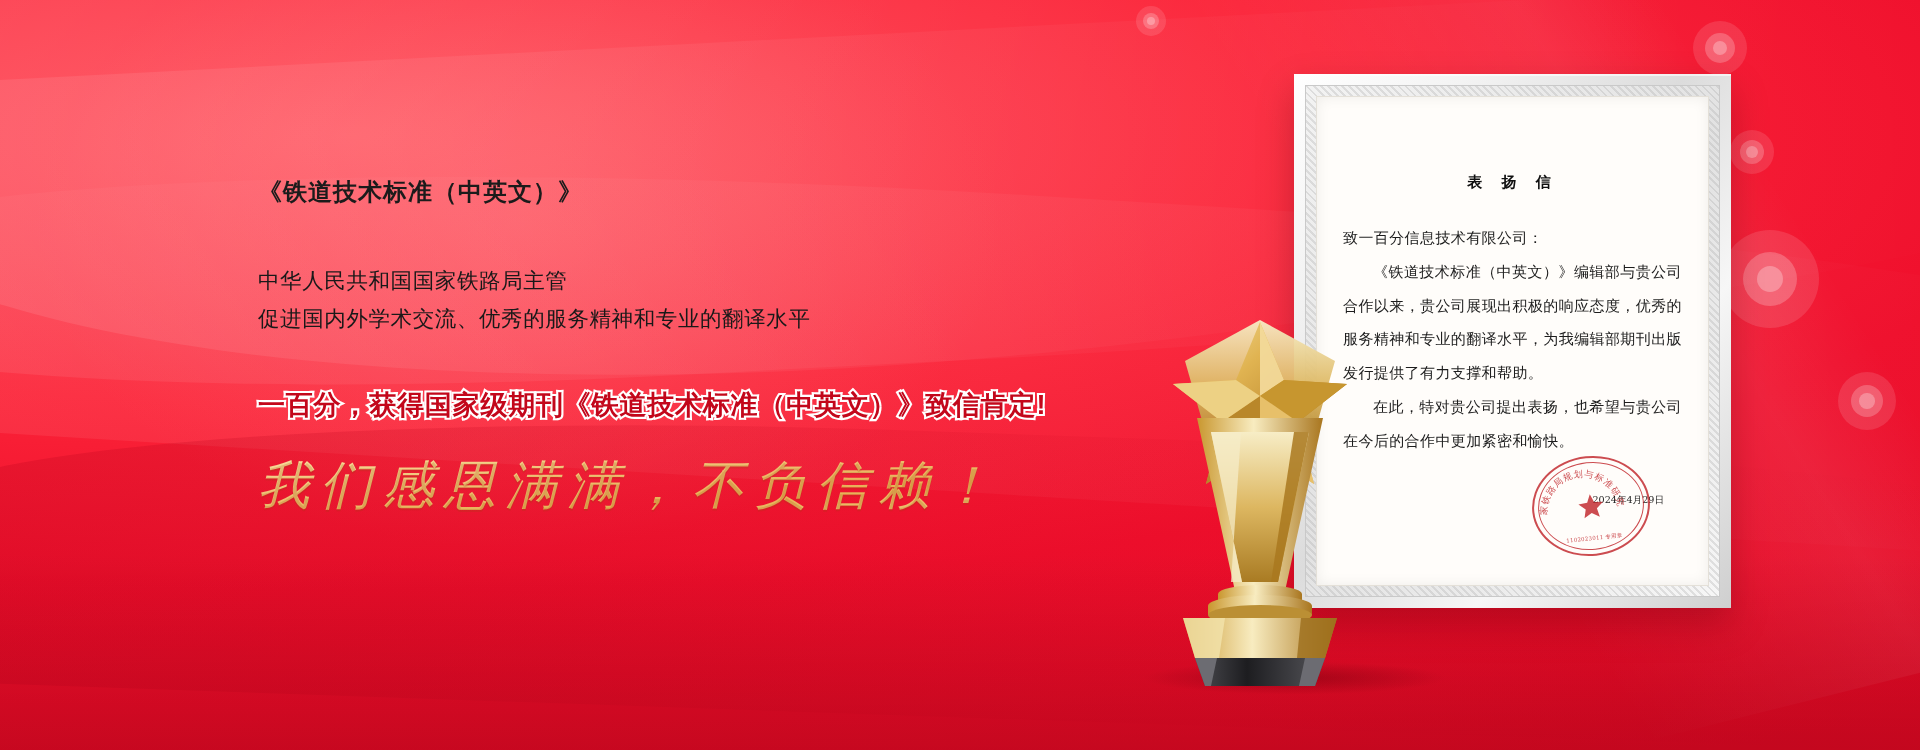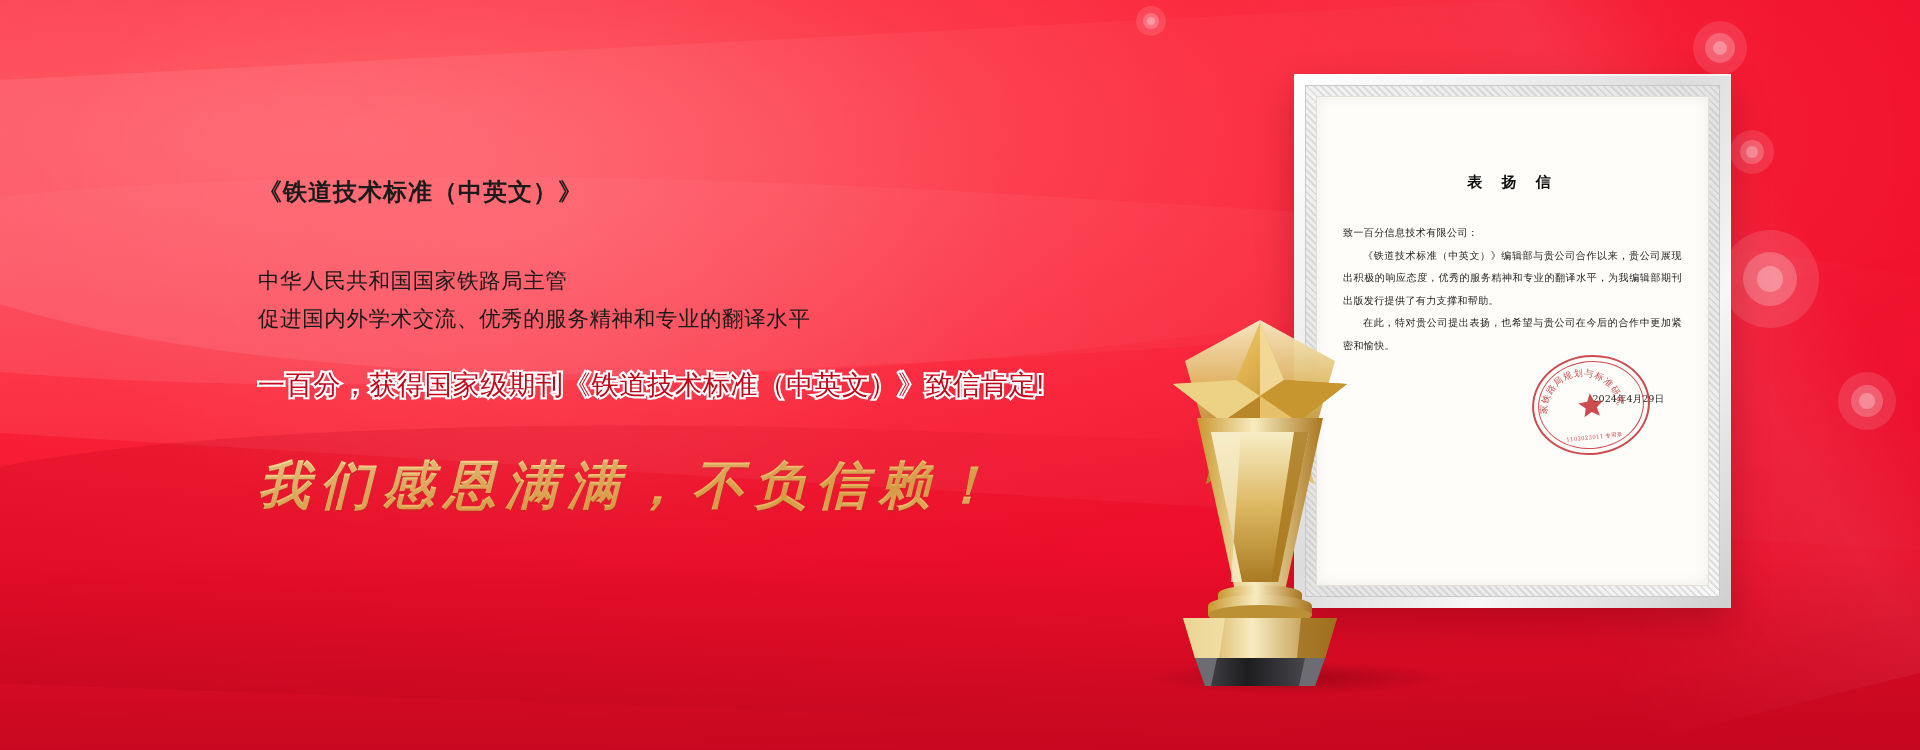--- a/index.html
+++ b/index.html
@@ -37,27 +37,27 @@
   .bokeh{position:absolute;border-radius:50%;pointer-events:none;
     background:rgba(255,255,255,.12);}
   .bokeh i{position:absolute;inset:22%;border-radius:50%;background:rgba(255,255,255,.22);display:block;}
   .bokeh i:after{content:"";position:absolute;inset:26%;border-radius:50%;background:rgba(255,255,255,.28);}
 
   
   .copy{position:absolute;left:258px;top:176px;width:880px;}
   .jtitle{font-size:24px;font-weight:700;color:#1b1b1b;letter-spacing:1px;line-height:1.3;}
   .lines{margin-top:55px;}
   .lines div{font-size:21.5px;color:#191919;line-height:1.78;letter-spacing:.6px;}
-  .headline{margin-top:28px;font-size:27px;font-weight:400;letter-spacing:.8px;
+  .headline{margin-top:48px;font-size:27px;font-weight:700;letter-spacing:.8px;
     color:#c3071b;
     -webkit-text-stroke:4.2px #ffffff;
     paint-order:stroke fill;
     white-space:nowrap;}
   .headline span{position:relative;}
-  .calli{margin-top:48px;font-size:52px;font-weight:700;letter-spacing:10px;
+  .calli{margin-top:28px;font-size:52px;font-weight:400;letter-spacing:10px;
     font-family:"DejaVu Serif","Liberation Serif",serif;
     font-style:italic;
     color:#f0c673;
     background:linear-gradient(176deg,#fbe2a4 0%,#eec173 34%,#e7b055 62%,#f3d68f 100%);
     -webkit-background-clip:text;background-clip:text;
     -webkit-text-fill-color:transparent;
     text-shadow:0 2px 0 rgba(150,70,10,.20);
     white-space:nowrap;}
 
   
@@ -68,21 +68,21 @@
   .frame-inner{width:100%;height:100%;box-sizing:border-box;padding:10px;
     background:
       repeating-linear-gradient(45deg, rgba(170,170,170,.30) 0 2px, rgba(255,255,255,0) 2px 5px),
       linear-gradient(135deg,#f3f3f3,#e2e2e2 50%,#f6f6f6);
     border:1px solid #c9c9c9;}
   .paper{width:100%;height:100%;box-sizing:border-box;background:#fffdfa;
     border:1px solid #e4e0d8;position:relative;padding:30px 26px 0 26px;
     box-shadow:0 0 14px rgba(0,0,0,.07) inset;}
   .cert-title{text-align:center;font-size:15px;letter-spacing:7px;color:#101010;
     font-family:"DejaVu Serif","Liberation Serif",serif;font-weight:700;margin-top:46px;}
-  .cert-body{margin-top:30px;font-size:10px;line-height:2.25;color:#1d1d1d;
+  .cert-body{margin-top:30px;font-size:15px;line-height:2.25;color:#1d1d1d;
     font-family:"DejaVu Serif","Liberation Serif",serif;text-align:justify;letter-spacing:.4px;}
   .cert-body p{margin:0;}
   .cert-body p.ind{text-indent:2em;}
   .sign{margin-top:32px;text-align:right;position:relative;
     font-family:"DejaVu Serif","Liberation Serif",serif;font-size:9.6px;color:#1d1d1d;line-height:2.1;}
   .sign div{padding-right:18px;}
   .stamp{position:absolute;right:32px;top:-34px;width:96px;height:96px;border-radius:50%;
     border:2.6px solid #c1262b;opacity:.82;transform:rotate(-6deg);}
   .stamp .ring{position:absolute;inset:4px;border-radius:50%;border:1px solid #c1262b;}
   .stamp .star{position:absolute;left:50%;top:50%;width:26px;height:26px;transform:translate(-50%,-50%);}

